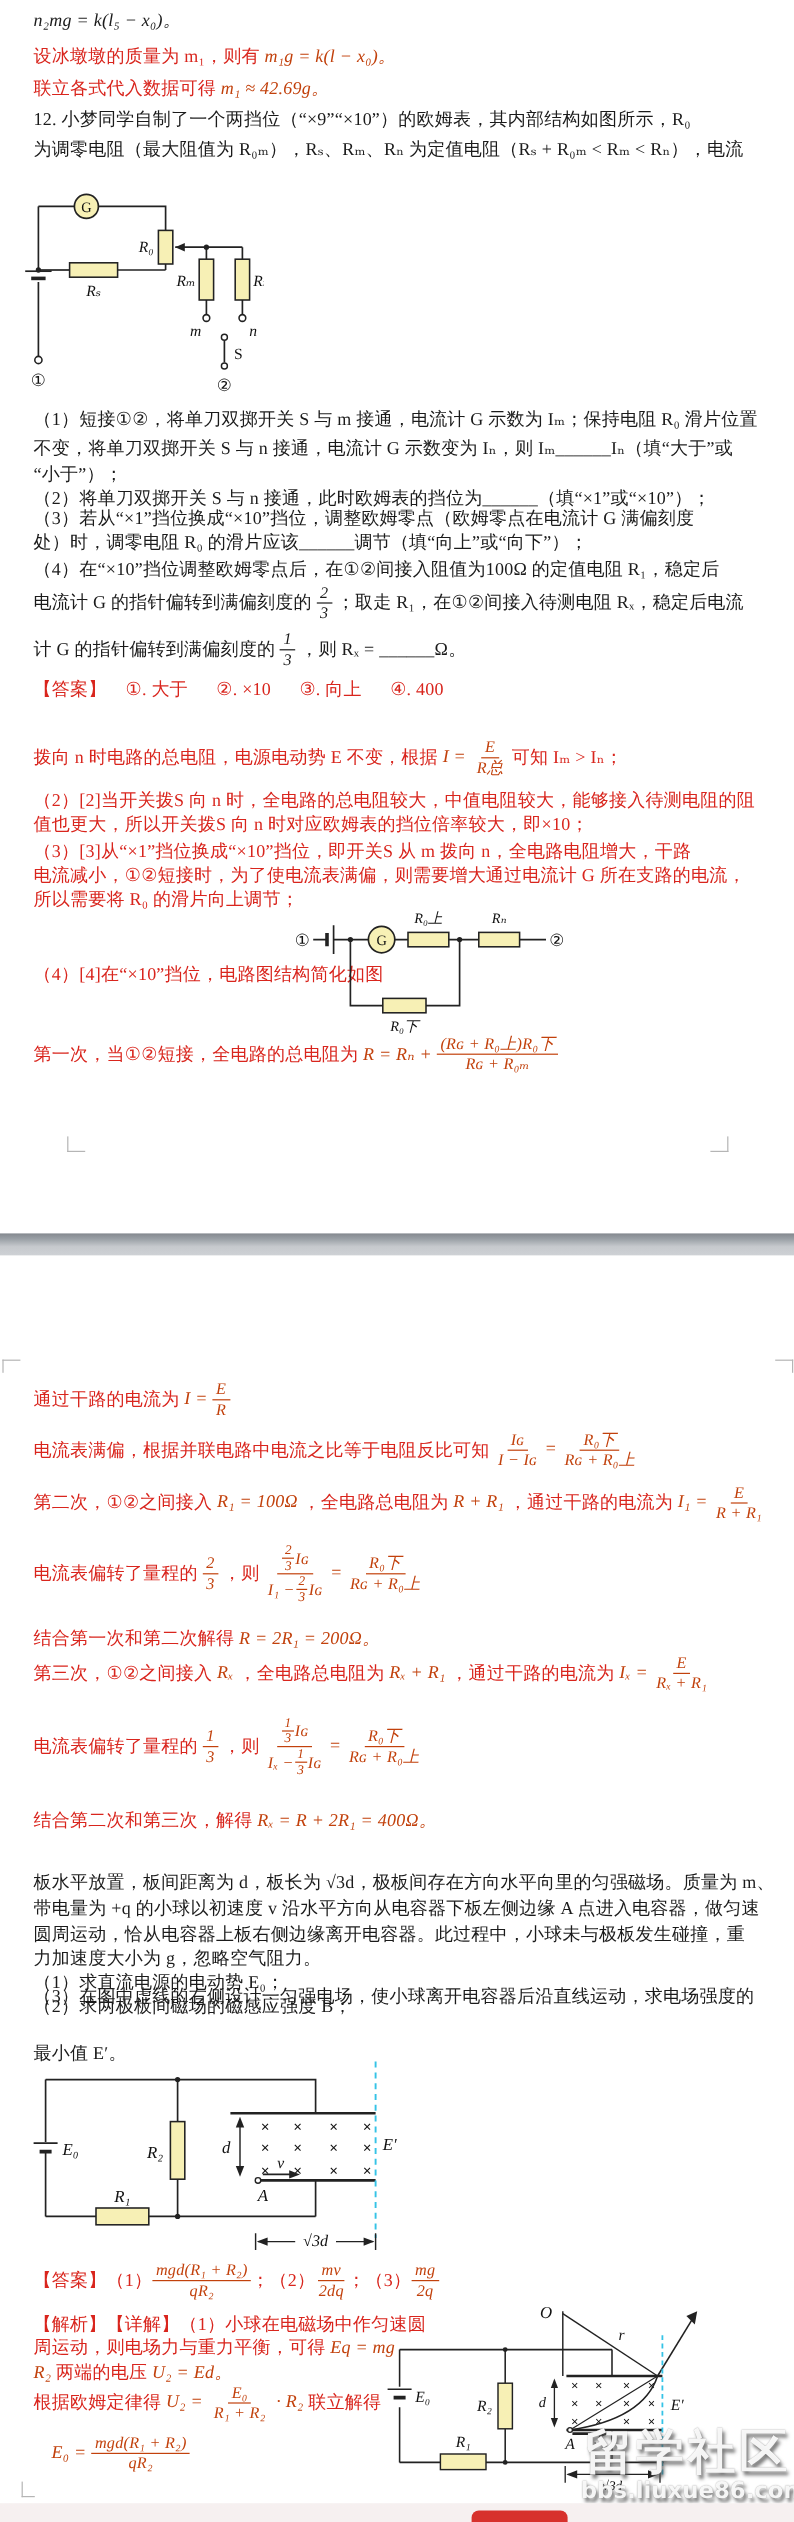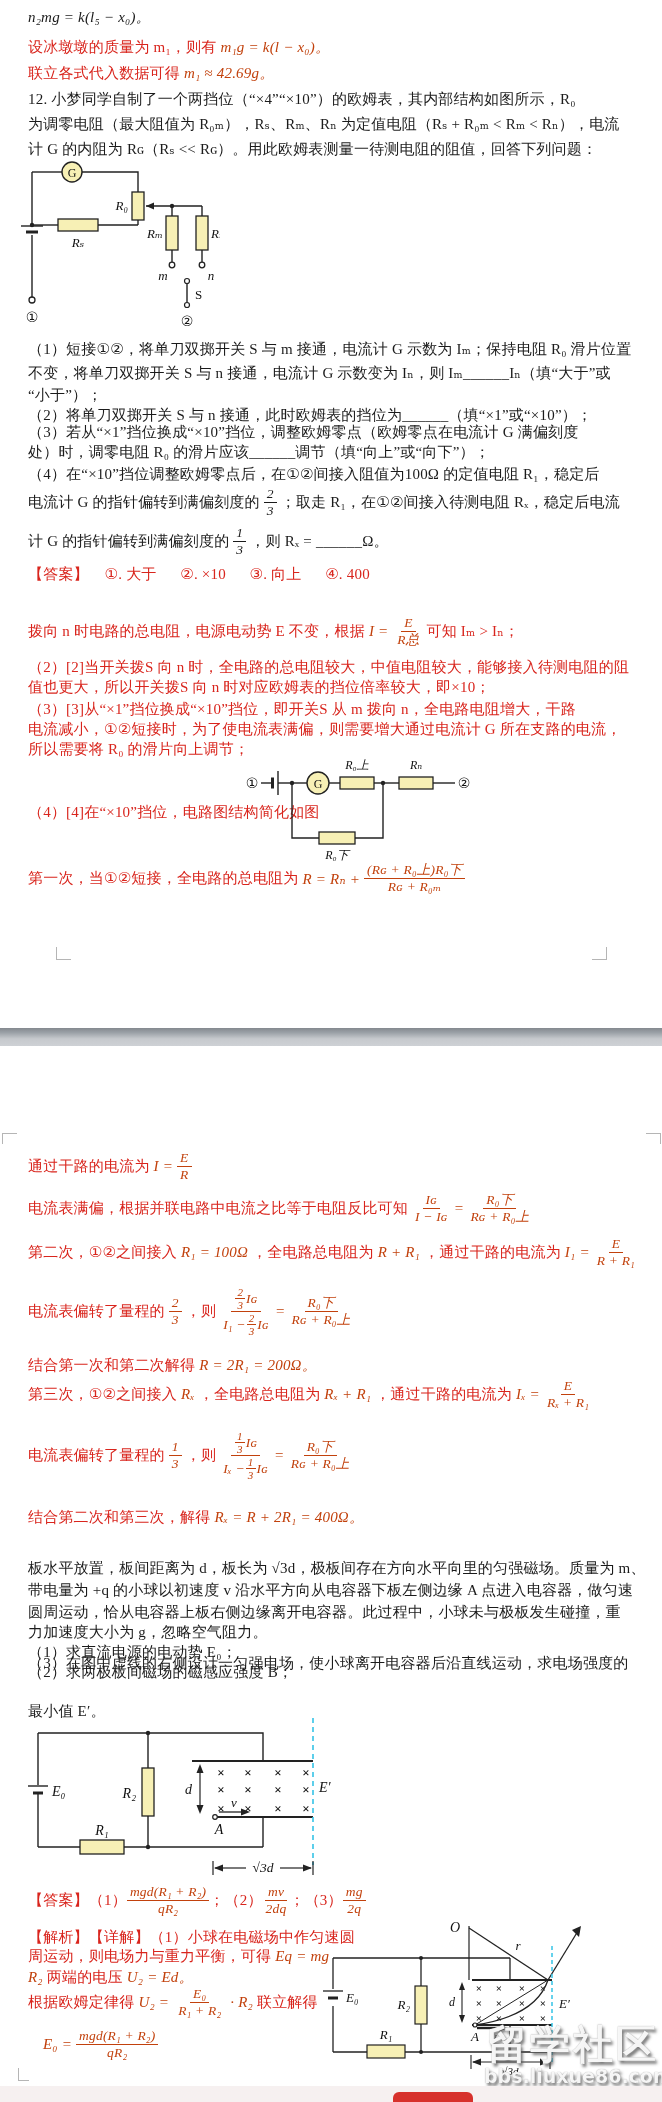--- a/index.html
+++ b/index.html
@@ -38,23 +38,22 @@
 </style>
 </head>
 <body>
 
 <div class="page" id="pg1">
 
   <div class="ln it" style="left:28px;top:8px">n₂mg = k(l₅ − x₀)。</div>
   <div class="ln" style="left:28px;top:38px"><span class="red">设冰墩墩的质量为 m₁，则有 </span><span class="blk it">m₁g = k(l − x₀)。</span></div>
   <div class="ln" style="left:28px;top:64px"><span class="red">联立各式代入数据可得 </span><span class="blk it">m₁ ≈ 42.69g。</span></div>
 
-  <div class="ln" style="left:28px;top:90px">12. 小梦同学自制了一个两挡位（“×4”“×10”）的欧姆表，其内部结构如图所示，R₀</div>
+  <div class="ln" style="left:28px;top:90px">12. 小梦同学自制了一个两挡位（“×9”“×10”）的欧姆表，其内部结构如图所示，R₀</div>
   <div class="ln" style="left:28px;top:115px">为调零电阻（最大阻值为 R₀ₘ），Rₛ、Rₘ、Rₙ 为定值电阻（Rₛ + R₀ₘ &lt; Rₘ &lt; Rₙ），电流</div>
-  <div class="ln" style="left:28px;top:140px">计 G 的内阻为 Rɢ（Rₛ &lt;&lt; Rɢ）。用此欧姆表测量一待测电阻的阻值，回答下列问题：</div>
 
   <svg style="position:absolute;left:20px;top:150px" width="200" height="185" viewBox="0 0 200 185">
     <g stroke="#222" stroke-width="1.4" fill="none">
       <path d="M12,22 H42"></path>
         <path d="M62,22 H118 V42"></path>
       <path d="M12,22 V76"></path>
         <path d="M12,85 V147"></path>
       <path d="M12,75 H38"></path>
         <path d="M78,75 H118"></path>
         <path d="M118,70 V75"></path>

